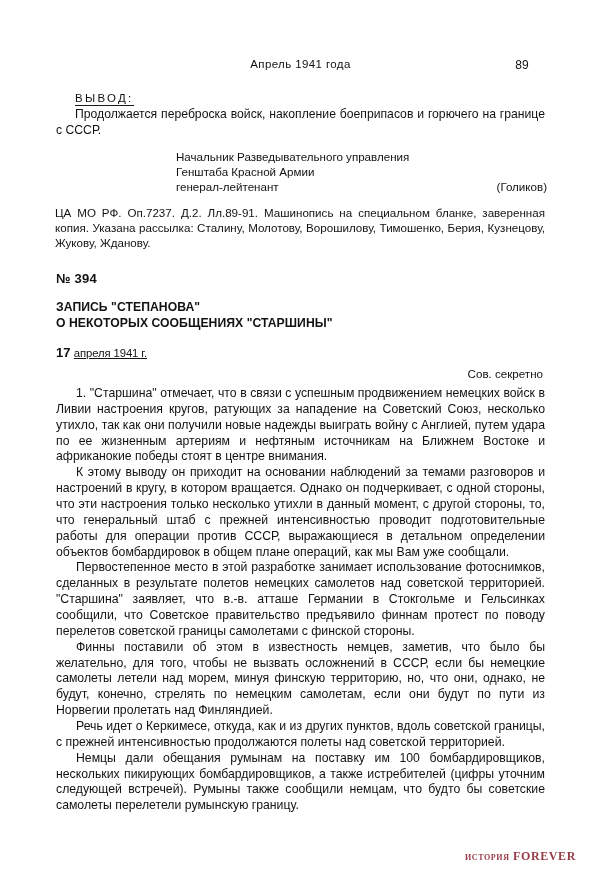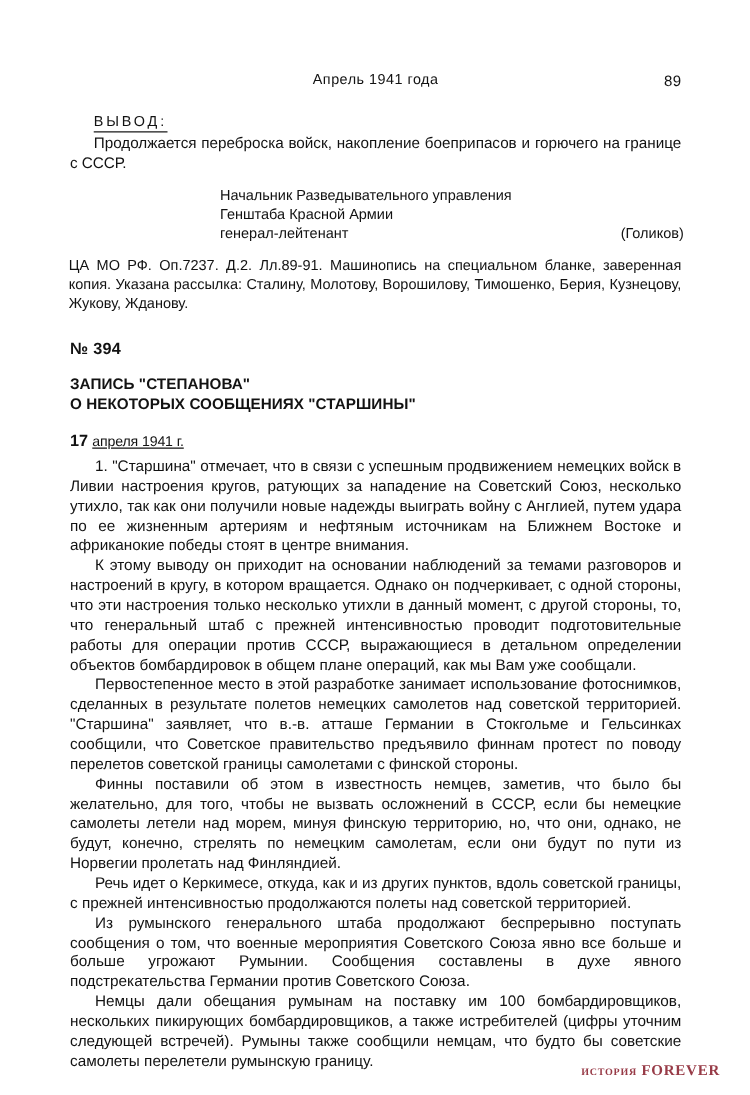--- a/index.html
+++ b/index.html
@@ -36,21 +36,21 @@
     align-items: baseline;
     justify-content: center;
     font-size: 11.5px;
   }
   .running-head .rh-title {
     letter-spacing: 0.4px;
     white-space: nowrap;
   }
   .running-head .rh-folio {
     position: absolute;
-    right: 0;
+    right: 16px;
     top: 0;
     font-size: 12px;
     letter-spacing: 0.2px;
   }
 
   
   .content {
     position: absolute;
     left: 56px;
     top: 88px;
@@ -212,28 +212,28 @@
 
     <div class="doc-title">
       <span class="t-line">ЗАПИСЬ "СТЕПАНОВА"</span>
       <span class="t-line">О НЕКОТОРЫХ СООБЩЕНИЯХ "СТАРШИНЫ"</span>
     </div>
 
     <div class="doc-date">
       <span class="d-day">17</span><span> </span><span class="d-rest">апреля 1941 г.</span>
     </div>
 
+    <div class="secrecy">Сов. секретно</div>
 
     <div class="body-text">
       <p>1. "Старшина" отмечает, что в связи с успешным продвижением немецких войск в Ливии настроения кругов, ратующих за нападение на Советский Союз, несколько утихло, так как они получили новые надежды выиграть войну с Англией, путем удара по ее  жизненным артериям и нефтяным источникам на Ближнем Востоке и африканокие победы стоят в центре внимания.</p>
       <p>К этому выводу он приходит на основании наблюдений за темами разговоров и настроений в кругу, в котором вращается. Однако он подчеркивает, с одной стороны, что эти настроения только несколько утихли в данный момент, с другой стороны, то, что генеральный штаб с прежней интенсивностью проводит подготовительные работы для операции против СССР, выражающиеся в детальном определении объектов бомбардировок в общем плане операций, как мы Вам уже сообщали.</p>
       <p>Первостепенное место в этой разработке занимает использование фотоснимков, сделанных в результате полетов немецких самолетов над советской территорией. "Старшина" заявляет, что в.-в. атташе Германии в Стокгольме и Гельсинках сообщили, что Советское правительство предъявило финнам протест по поводу перелетов советской границы самолетами с финской стороны.</p>
       <p>Финны поставили об этом в известность немцев, заметив, что было бы желательно, для того, чтобы не вызвать осложнений в СССР, если бы немецкие самолеты летели над морем, минуя финскую территорию, но, что они, однако, не будут, конечно, стрелять по немецким самолетам, если они будут по пути из Норвегии пролетать над Финляндией.</p>
       <p>Речь идет о Керкимесе, откуда, как и из других пунктов, вдоль советской границы, с прежней интенсивностью продолжаются полеты над советской территорией.</p>
-      <p>Из румынского генерального штаба продолжают беспрерывно поступать сообщения о том, что военные мероприятия Советского Союза явно все больше и больше угрожают Румынии. Сообщения составлены в духе явного подстрекательства Германии против Советского Союза.</p>
       <p>Немцы дали обещания румынам на поставку им 100 бомбардировщиков, нескольких пикирующих бомбардировщиков, а также истребителей (цифры уточним следующей встречей). Румыны также сообщили немцам, что будто бы советские самолеты перелетели румынскую границу.</p>
     </div>
 
   </div>
 
   <div class="watermark" style="color: rgb(143, 43, 56);">история FOREVER</div>
 
 </div>
 
 </body></html>

